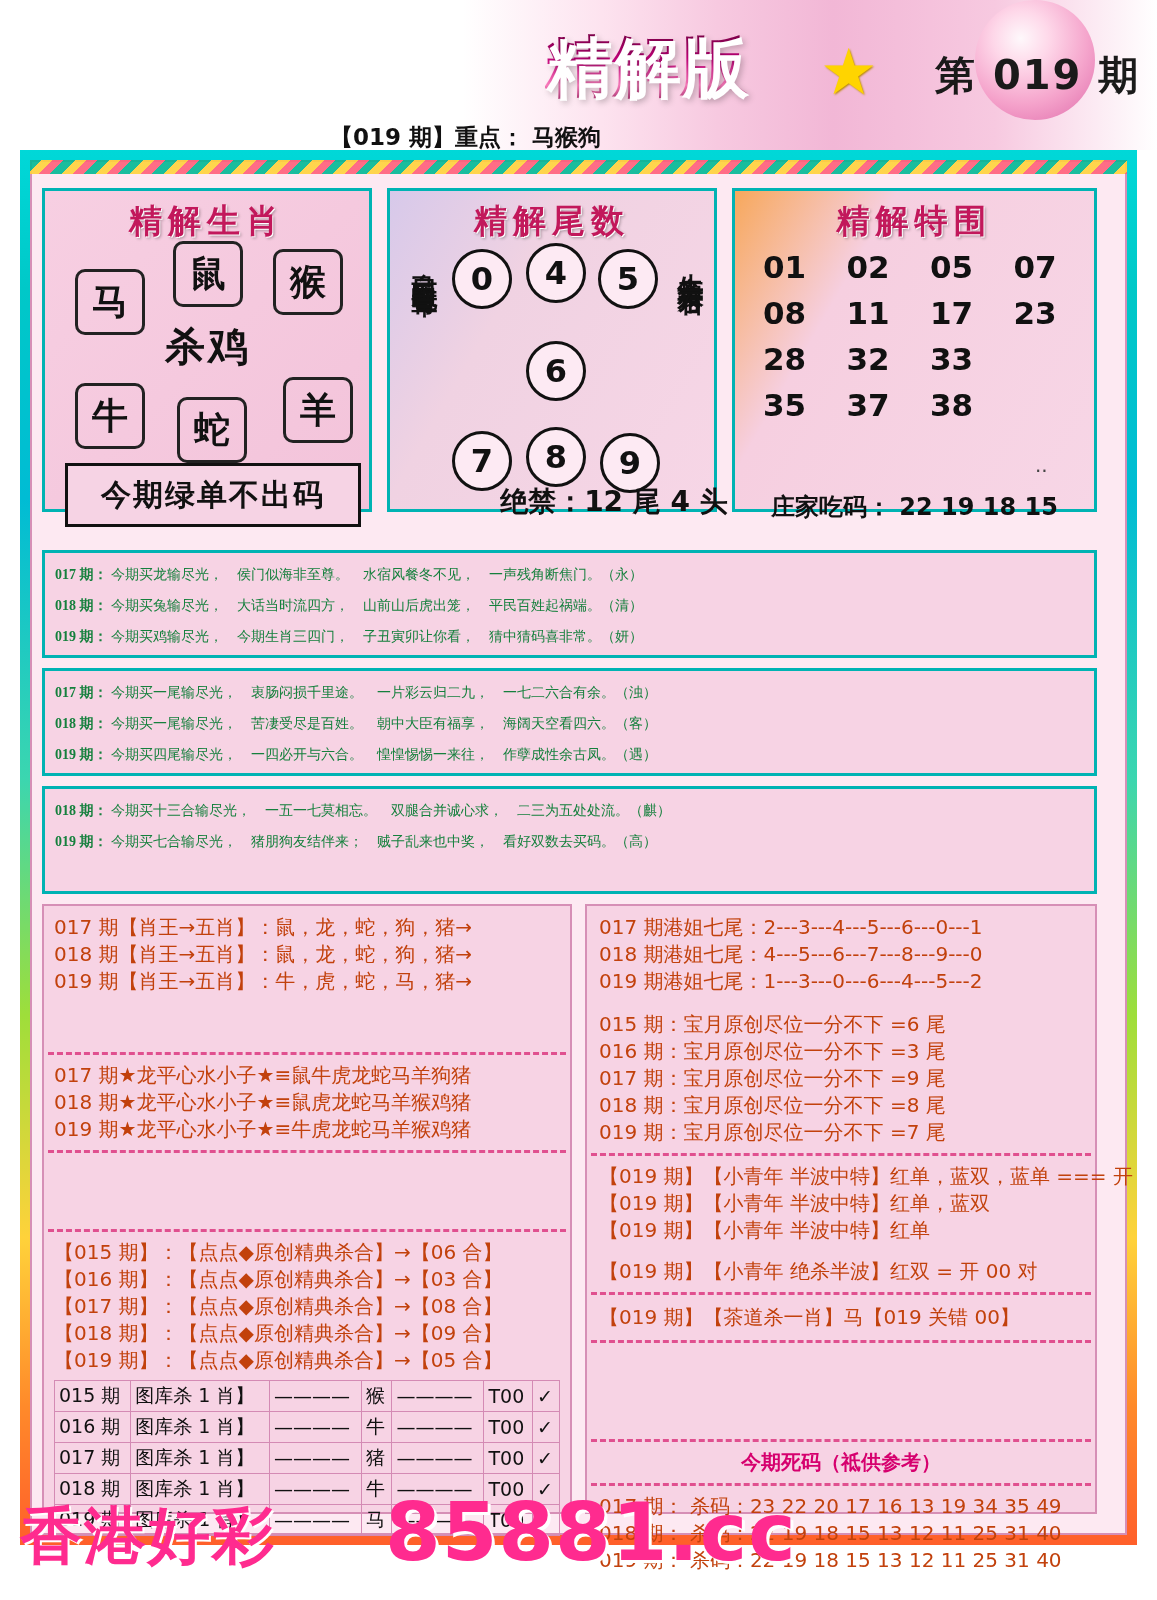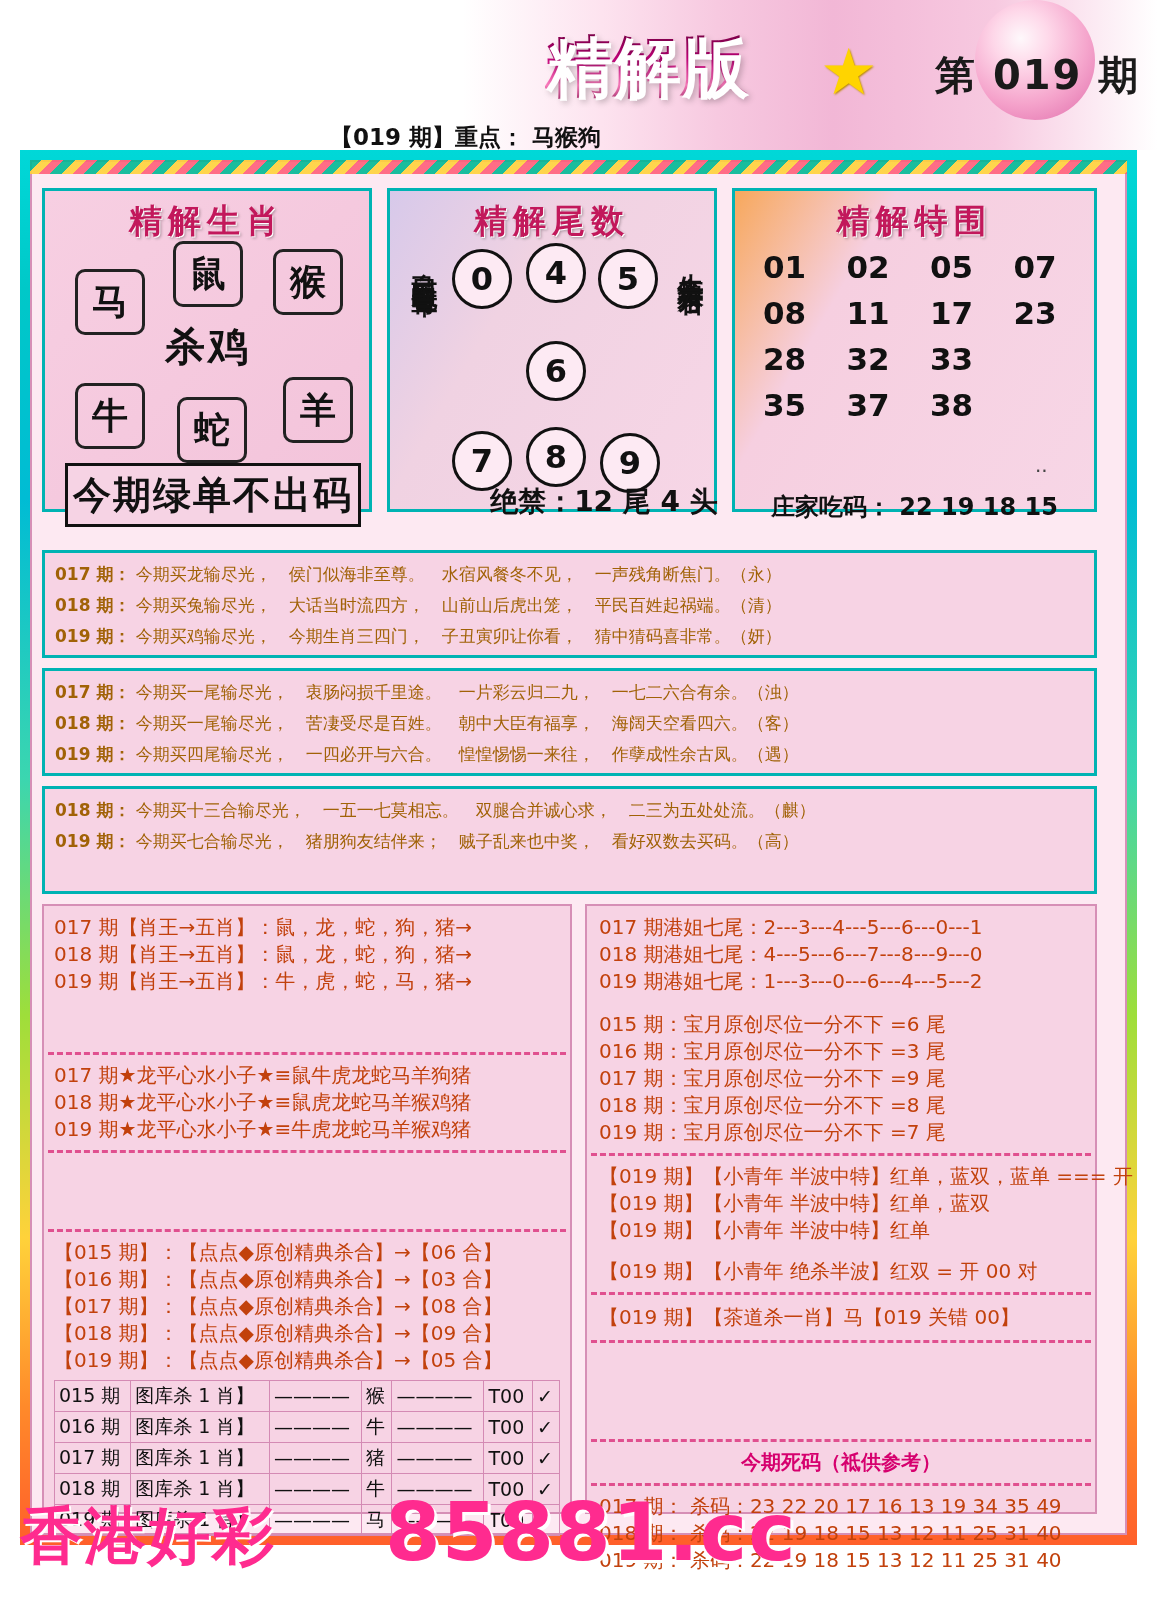--- a/index.html
+++ b/index.html
@@ -82,55 +82,55 @@
     display:flex;align-items:center;justify-content:center;
     font-size:36px;font-weight:bold;color:#111;background:transparent;
   }
   .killtxt{
     position:absolute;font-size:40px;font-weight:bold;color:#111;letter-spacing:3px;
   }
   .greenbox{
     position:absolute;left:20px;top:272px;width:290px;height:58px;
     border:3px solid #111;background:#f6d3e4;
     display:flex;align-items:center;justify-content:center;
-    font-size:38px;font-weight:bold;color:#111;letter-spacing:2px;
+    font-size:30px;font-weight:bold;color:#111;letter-spacing:2px;
   }
 
   
   .vtext{
     position:absolute;width:34px;font-size:26px;line-height:30px;color:#111;font-weight:bold;
     writing-mode:vertical-rl;text-orientation:upright;letter-spacing:3px;
   }
   .ball{
     position:absolute;width:54px;height:54px;border-radius:50%;
     border:3px solid #111;background:#fdeaf3;
     display:flex;align-items:center;justify-content:center;
     font-size:32px;font-weight:bold;color:#111;
   }
   .p2bottom{
-    position:absolute;left:8px;top:292px;width:100%;text-align:center;
+    position:absolute;left:18px;top:292px;width:100%;text-align:center;
     font-size:28px;font-weight:bold;color:#111;padding-left:44px;
   }
 
   
   .numgrid{position:absolute;left:28px;top:58px;width:310px;}
   .numrow{display:flex;margin-bottom:10px;gap:24px;}
   .numcell{width:78px;font-size:31px;font-weight:bold;color:#111;text-align:left;}
   .p3bottom{
     position:absolute;left:0;top:300px;width:100%;text-align:center;
     font-size:24px;font-weight:bold;color:#111;
   }
   .dots{position:absolute;left:300px;top:262px;font-size:20px;color:#444;}
 
   
   .vblock{
     position:absolute;left:22px;width:1055px;border:3px solid #00b3b3;box-sizing:border-box;
     background:#f7d3e4;padding:6px 10px;
   }
-  .vline{font-size:17px;color:#a16207;line-height:31px;white-space:nowrap;}
+  .vline{font-size:14px;color:#15803d;line-height:31px;white-space:nowrap;font-family:Liberation Serif, serif;}
   .vline .iss{font-weight:bold;}
   .vb1{top:400px;height:108px;}
   .vb2{top:518px;height:108px;}
   .vb3{top:636px;height:108px;}
 
   
   .lowL{
     position:absolute;left:22px;top:754px;width:530px;height:610px;
     border:2px solid #d68fb6;background:#f7d3e4;box-sizing:border-box;
   }

